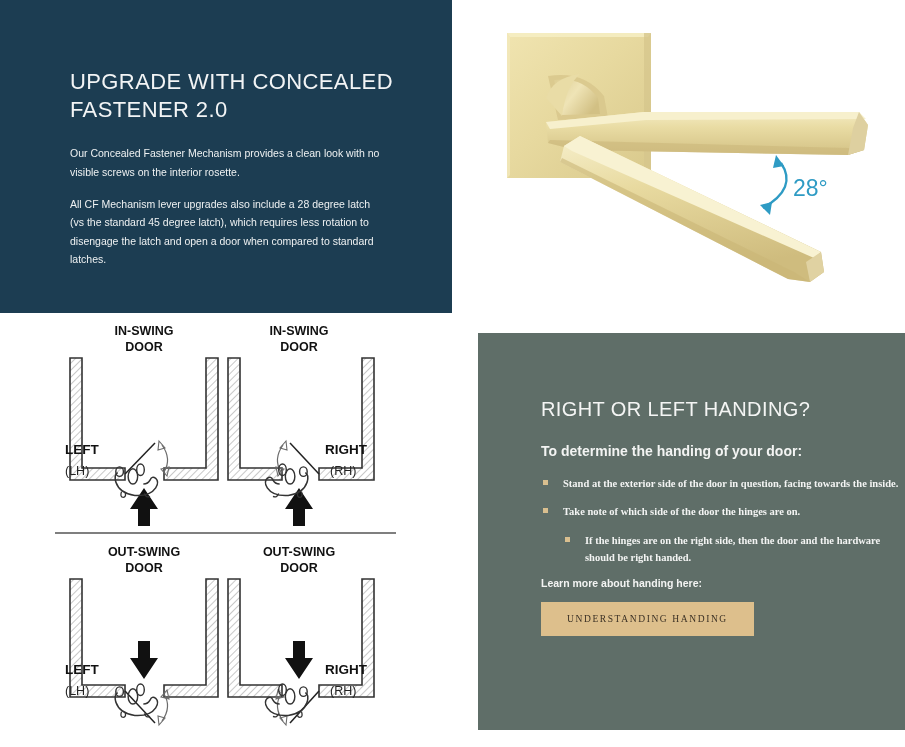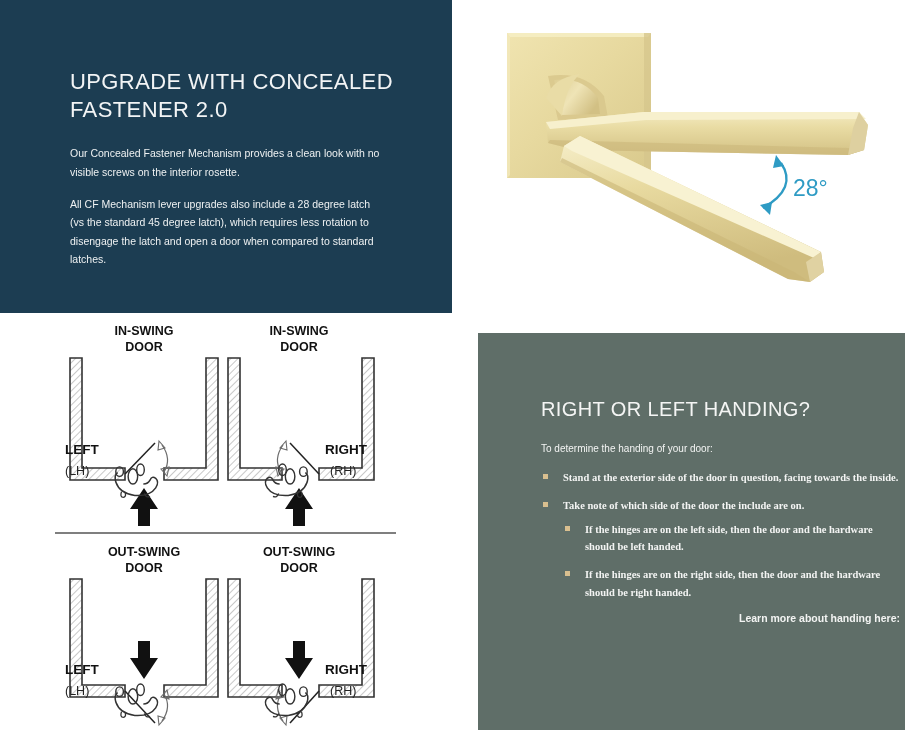--- a/index.html
+++ b/index.html
@@ -68,22 +68,22 @@
   }
   .green-title{
     color:#f4f5f4;
     font-size:20px;
     font-weight:300;
     letter-spacing:.4px;
     margin:0 0 20px 0;
   }
   .green-lead{
     color:#f3f4f3;
-    font-size:10px;
-    font-weight:400;
+    font-size:14px;
+    font-weight:700;
     margin:12px 0 13px 0;
     line-height:1.5;
   }
   ul.bullets{list-style:none;margin:0 0 0 0;padding:0;font-family:Liberation Serif, serif;}
   ul.bullets > li{
     position:relative;
     padding-left:22px;
     color:#f3f4f3;
     font-size:10.5px;
     font-weight:700;
@@ -106,21 +106,20 @@
   }
   ul.sub > li .sq{
     position:absolute;left:2px;top:5px;
     width:5px;height:5px;background:#d9bf8f;
   }
   .green-learn{
     color:#f3f4f3;
     font-size:10.5px;
     font-weight:700;
     margin:9px 0 13px 0;
-    text-align:right;
   }
   .cta{
     display:inline-block;
     background:#ddbf8c;
     color:#3a3024;
     font-size:9.5px;
     letter-spacing:1.6px;
     padding:12px 26px;
     border:none;
     cursor:pointer;
@@ -339,31 +338,31 @@
       <h2 class="green-title">RIGHT OR LEFT HANDING?</h2>
       <p class="green-lead">To determine the handing of your door:</p>
 
       <ul class="bullets">
         <li>
           <span class="sq"></span>
           <span>Stand at the exterior side of the door in question, facing towards the inside.</span>
         </li>
         <li>
           <span class="sq"></span>
-          <span>Take note of which side of the door the include are on.</span>
+          <span>Take note of which side of the door the hinges are on.</span>
           <ul class="sub">
             <li>
               <span class="sq"></span>
-              <span>If the hinges are on the left side, then the door and the hardware should be left handed.</span>
             </li>
             <li>
               <span class="sq"></span>
               <span>If the hinges are on the right side, then the door and the hardware should be right handed.</span>
             </li>
           </ul>
         </li>
       </ul>
 
       <p class="green-learn">Learn more about handing here:</p>
+      <button class="cta">Understanding Handing</button>
     </div>
   </section>
 
 </div>
 
 </body></html>

